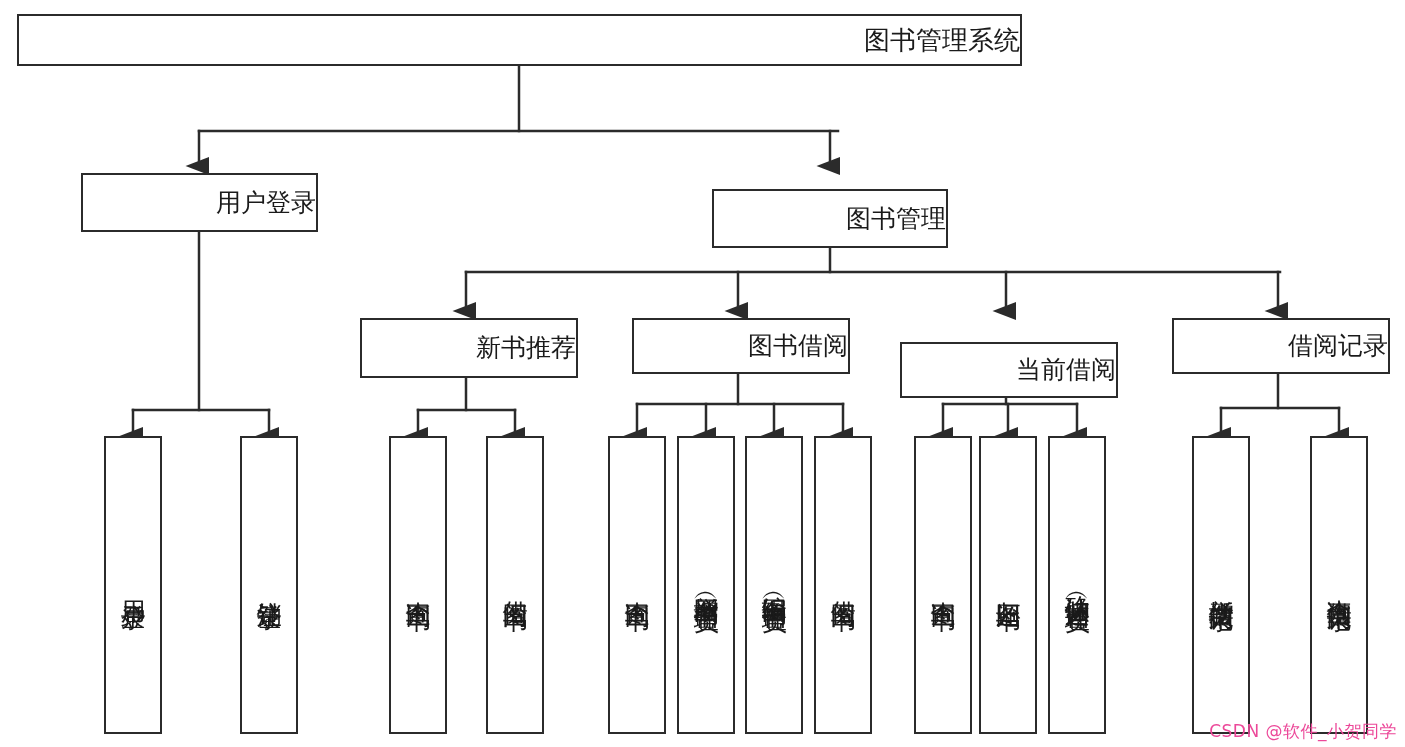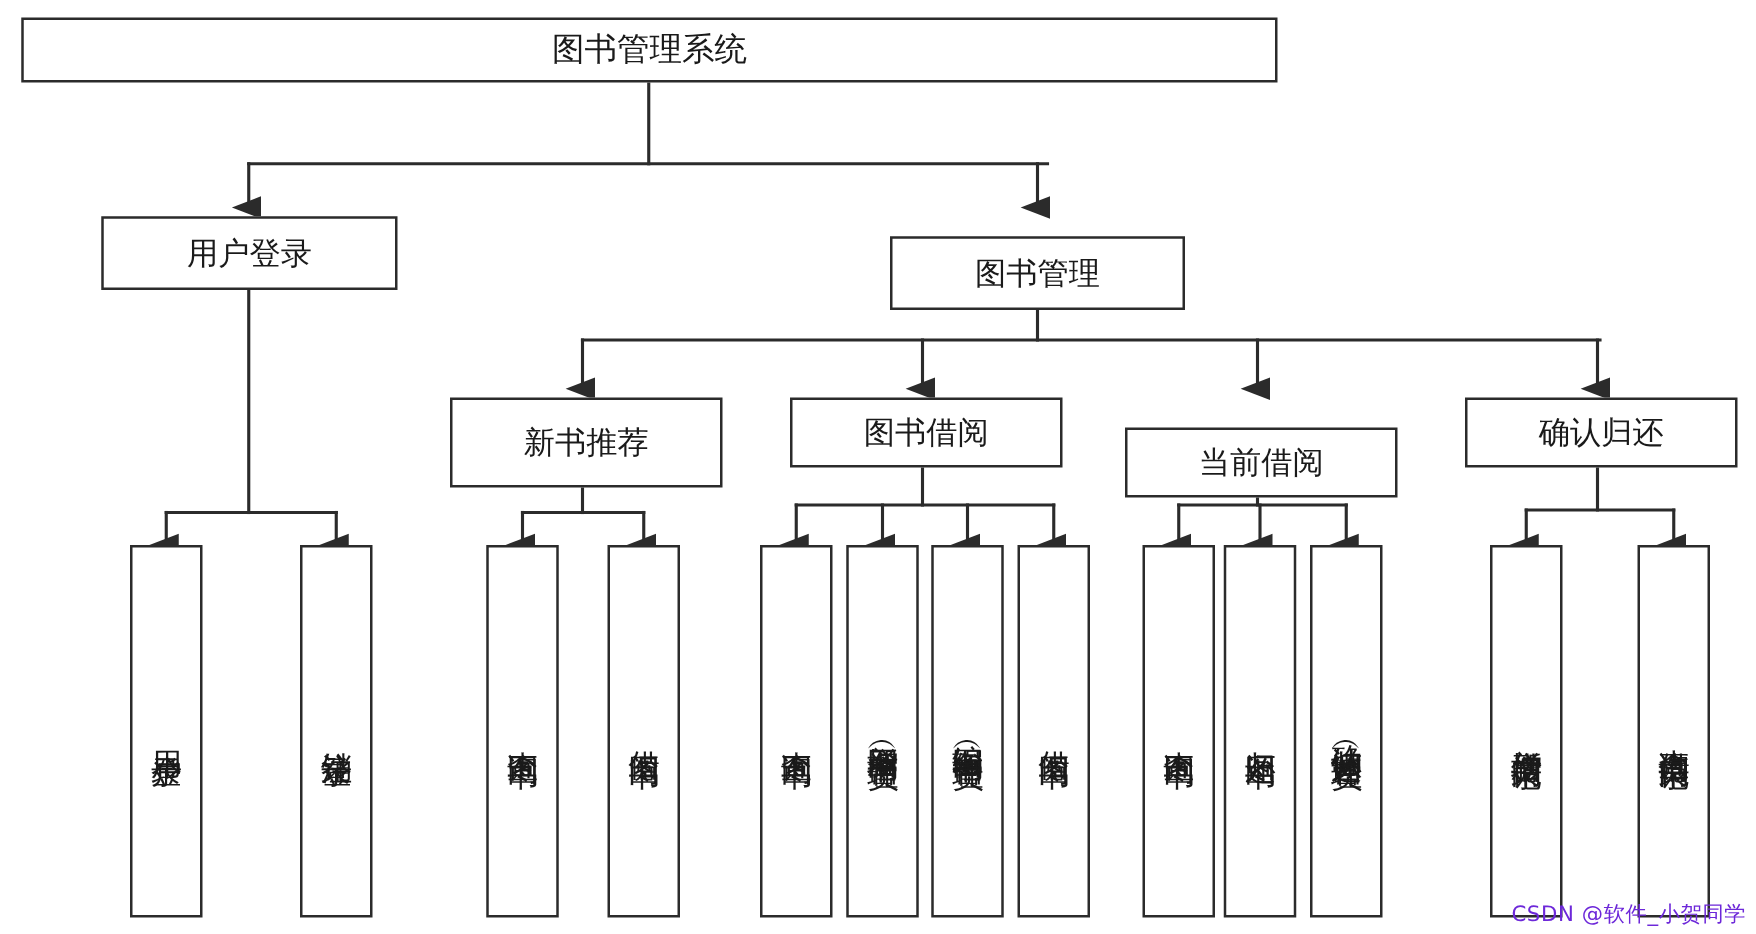--- a/index.html
+++ b/index.html
@@ -26,21 +26,21 @@
     height: 747px;
     pointer-events: none;
   }
   .node {
     position: absolute;
     box-sizing: border-box;
     border: 2.5px solid #2b2b2b;
     background: #ffffff;
     display: flex;
     align-items: center;
-    justify-content: center;
+    justify-content: flex-end;
     color: #1a1a1a;
   }
   .node .label {
     display: block;
     text-align: center;
     line-height: 1.18;
     white-space: pre;
   }
   
   .node.h .label {
@@ -61,21 +61,21 @@
     line-height: 1.02;
     letter-spacing: 2px;
     white-space: nowrap;
     max-height: 270px;
   }
   .watermark {
     position: absolute;
     right: 8px;
     bottom: 4px;
     font-size: 17px;
-    color: #6d28d9;
+    color: #ec4899;
     letter-spacing: 0.5px;
     white-space: nowrap;
     user-select: none;
     margin-left: 32px;
   }
 </style>
 </head>
 <body>
 
 <div id="canvas">
@@ -135,34 +135,34 @@
   </div>
 
   <div class="node h" style="left:81px; top:173px; width:237px; height:59px;">
     <span class="label">用户登录</span>
   </div>
 
   <div class="node h" style="left:712px; top:173px; width:236px; height:59px;margin-top:16px;">
     <span class="label">图书管理</span>
   </div>
 
-  <div class="node h" style="left:360px; top:318px; width:218px; height:72px;">
+  <div class="node h" style="left:360px; top:318px; width:218px; height:60px;">
     <span class="label">新书推荐</span>
   </div>
 
   <div class="node h" style="left:632px; top:318px; width:218px; height:56px;">
     <span class="label">图书借阅</span>
   </div>
 
   <div class="node h" style="left:900px; top:318px; width:218px; height:56px;margin-top:24px;">
     <span class="label">当前借阅</span>
   </div>
 
   <div class="node h" style="left:1172px; top:318px; width:218px; height:56px;">
-    <span class="label">确认归还</span>
+    <span class="label">借阅记录</span>
   </div>
 
   <div class="node v" style="left:104px; top:436px; width:58px; height:298px;">
     <span class="label">用户登录</span>
   </div>
 
   <div class="node v" style="left:240px; top:436px; width:58px; height:298px;">
     <span class="label">注销登录</span>
   </div>
 

